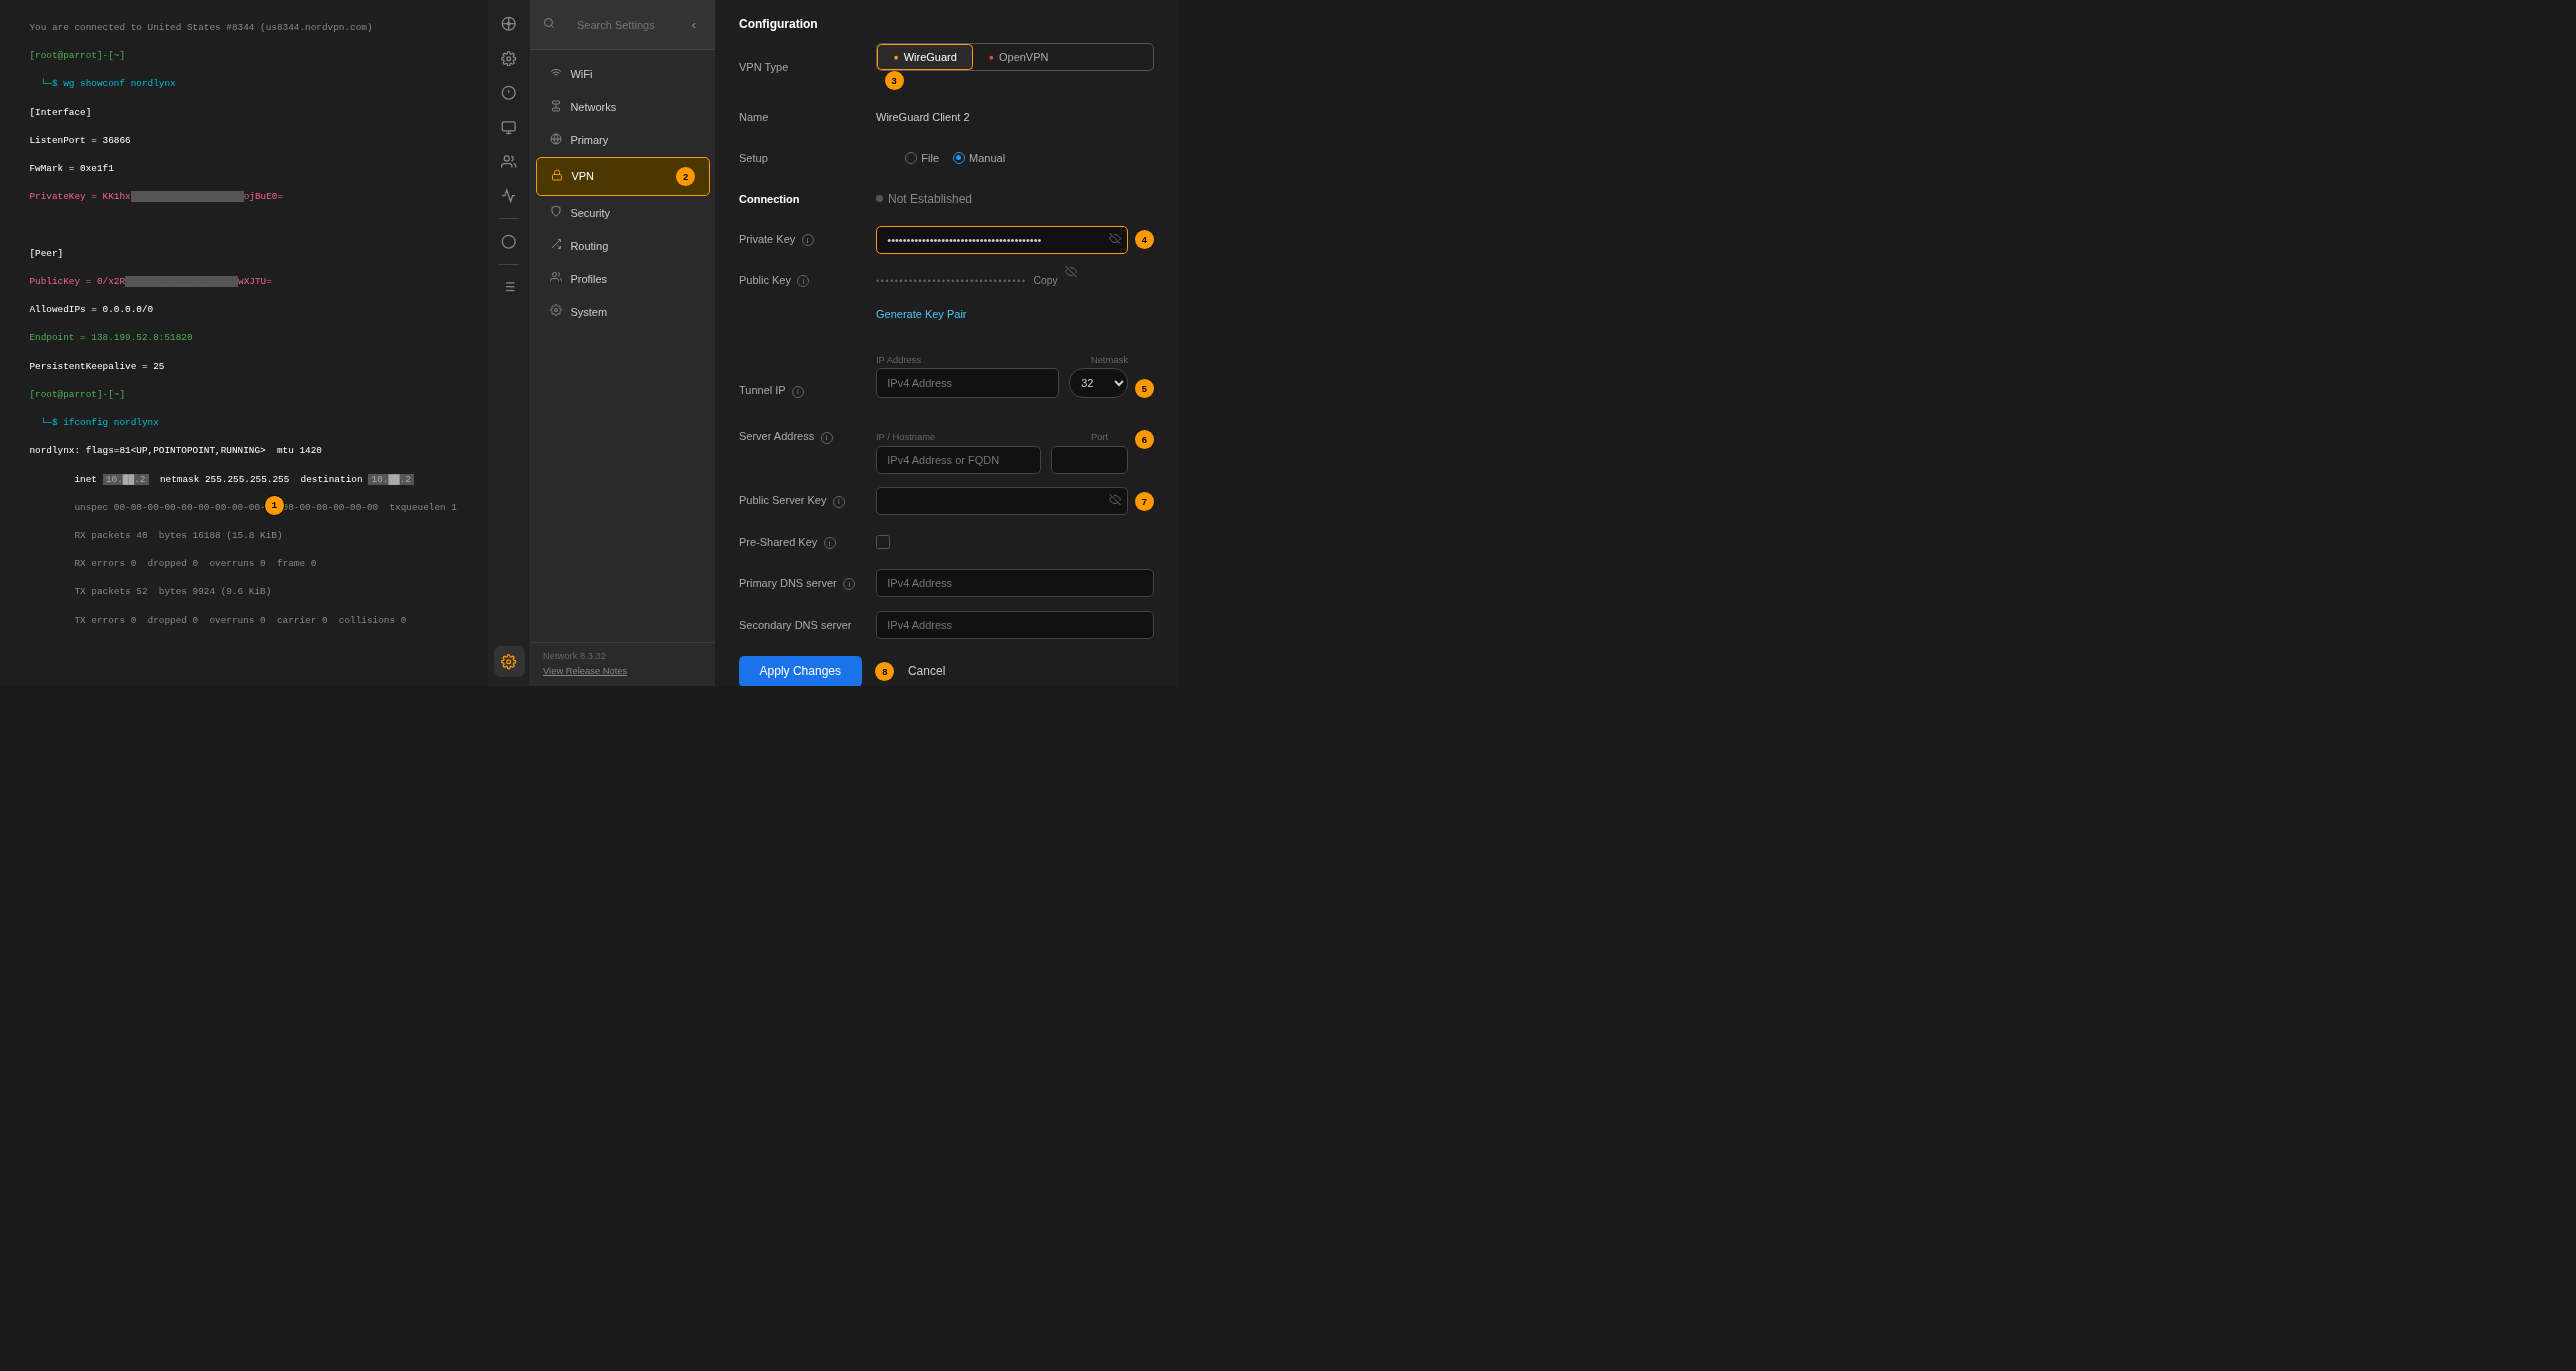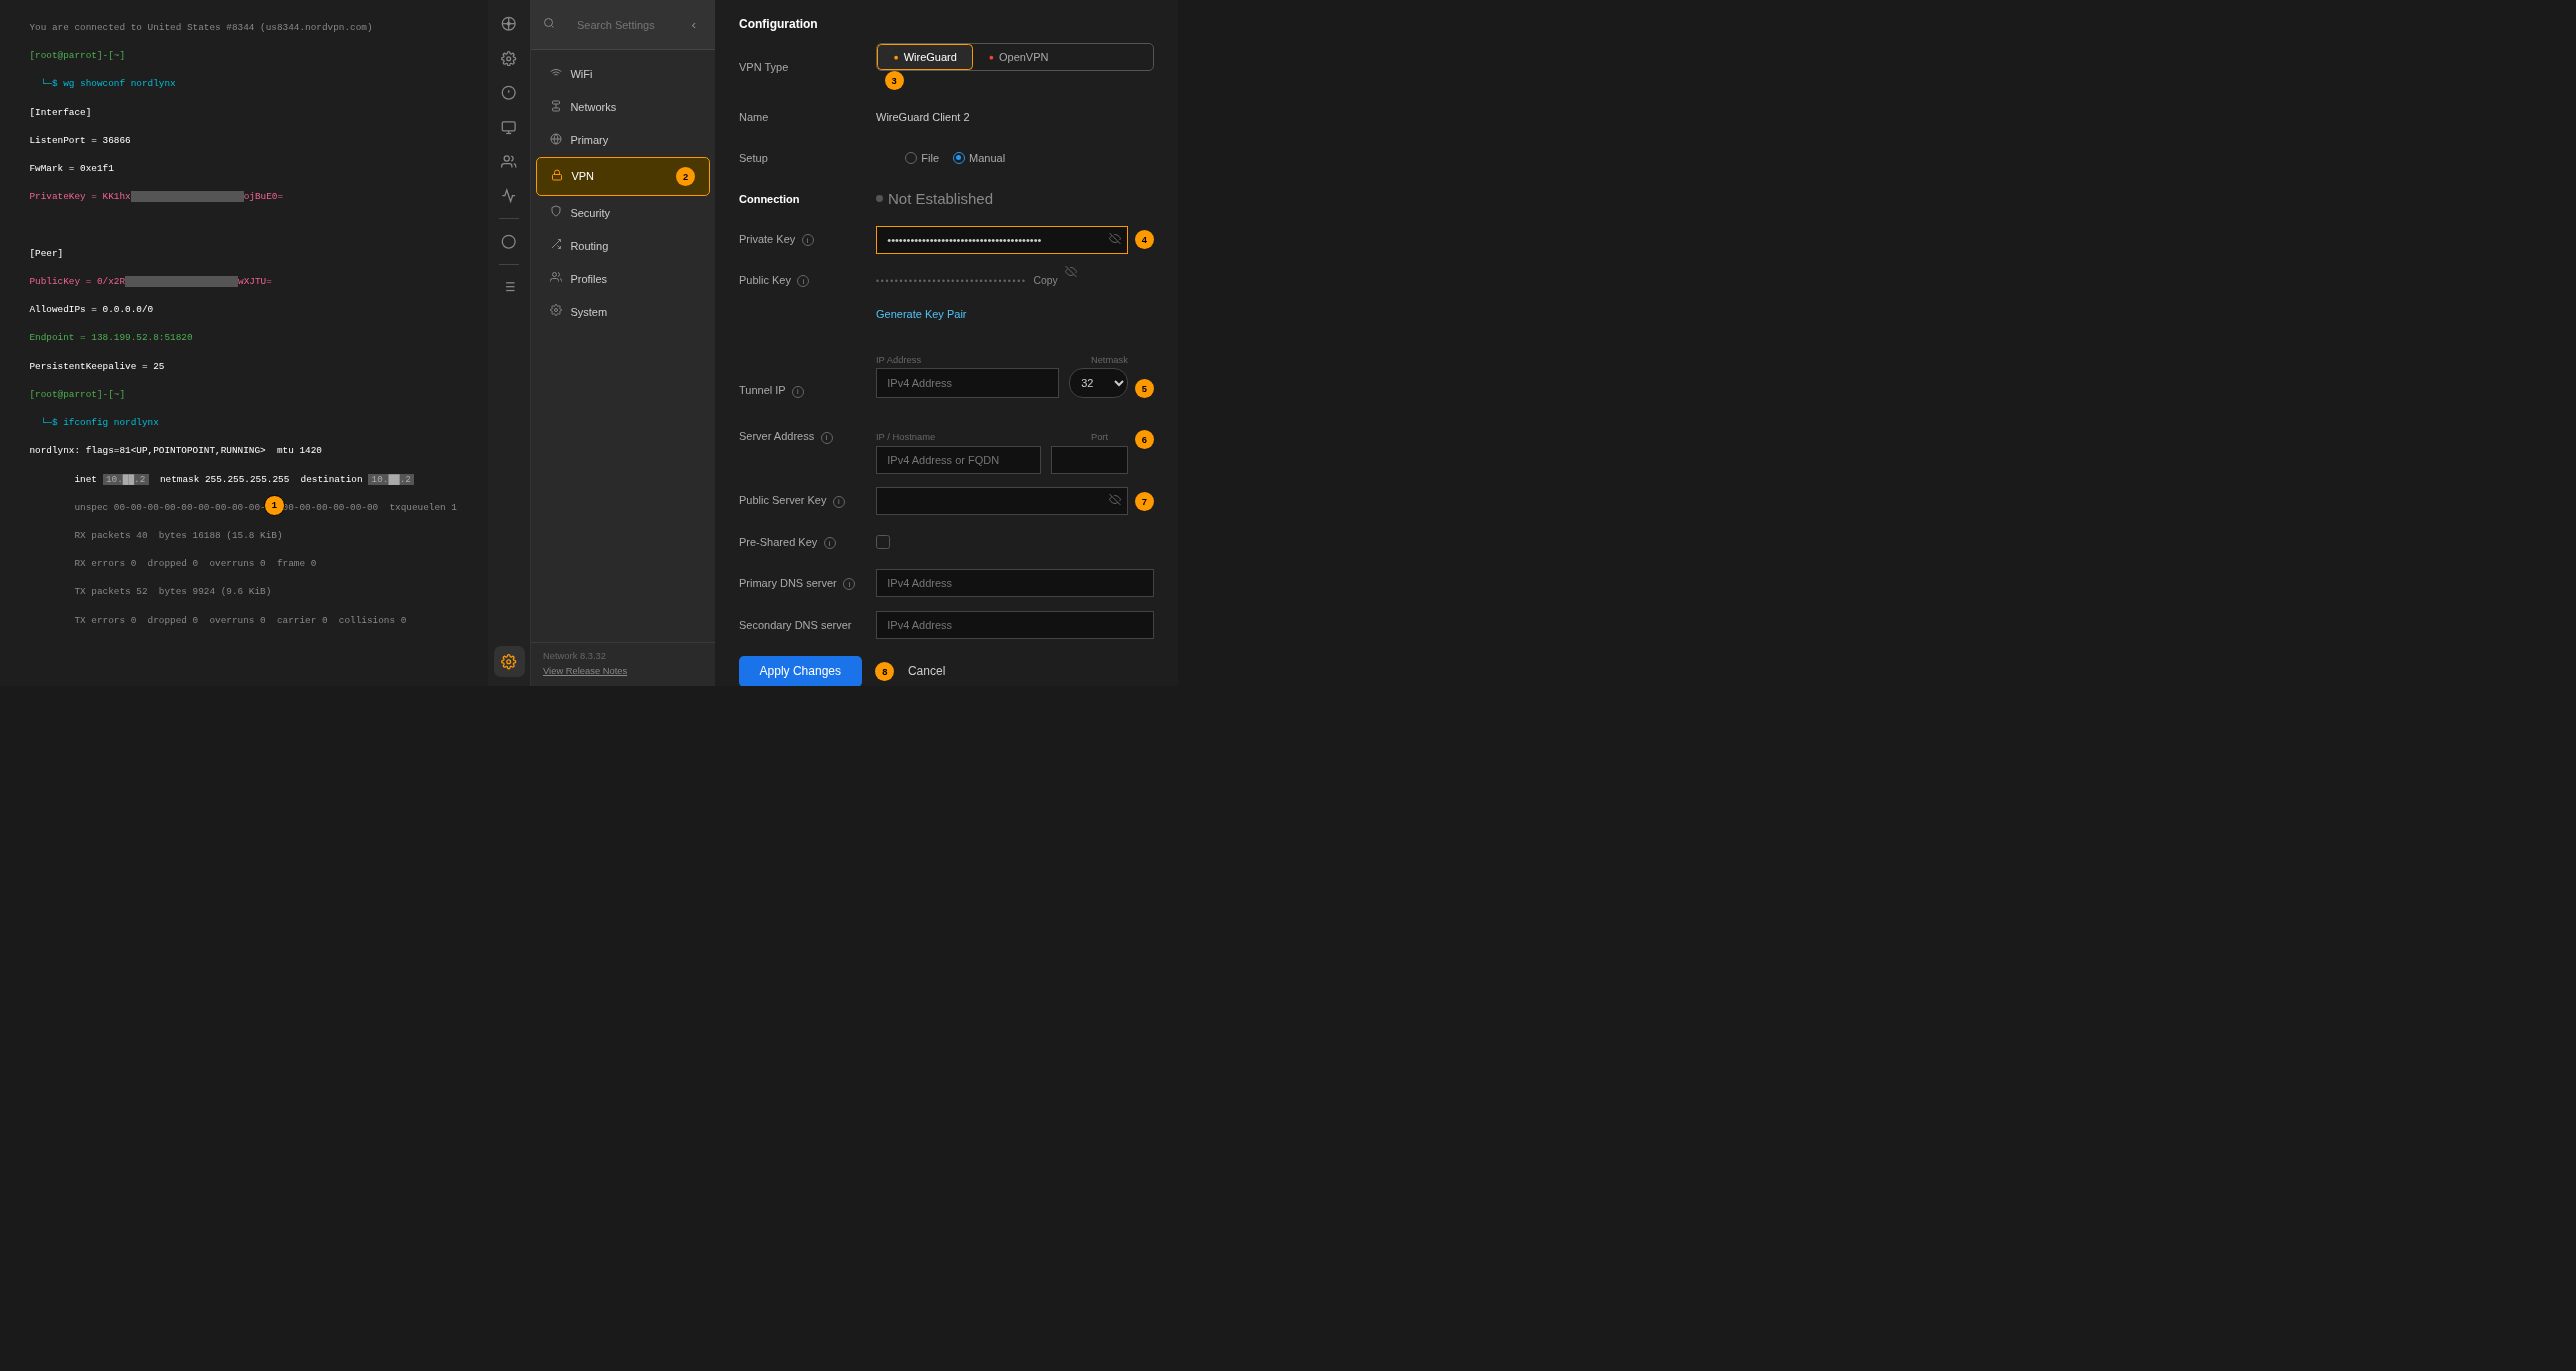--- a/index.html
+++ b/index.html
@@ -221,36 +221,36 @@
       width: 5.1px;
       height: 5.1px;
       background: #2196F3;
       border-radius: 50%;
     }
 
     .connection-badge {
       display: flex;
       align-items: center;
       gap: 5.1px;
-      font-size: 15px;
+      font-size: 12px;
       color: #888;
       text-align: center;
     }
     .conn-dot {
       width: 6.9px;
       height: 6.9px;
       border-radius: 50%;
       background: #555;
     }
 
     
     .input-field {
       background: #111;
       border: 0.9px solid #444;
-      border-radius: 0;
+      border-radius: 5px;
       padding: 6.9px 10.3px;
       color: #ccc;
       font-size: 11px;
       outline: none;
       width: 100%;
     }
     .input-field.highlighted { border: 1.3px solid #f90; }
 
     .input-with-icon {
       position: relative;

